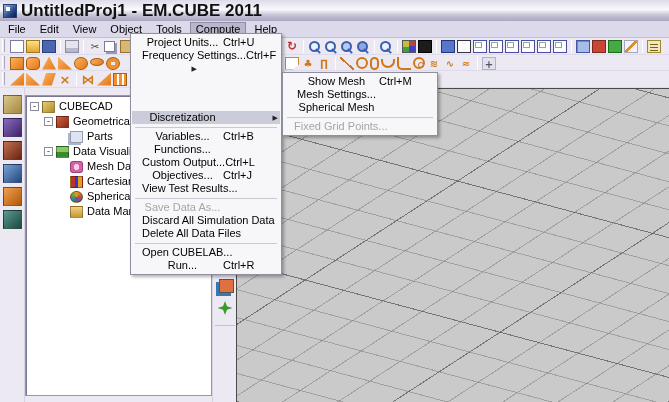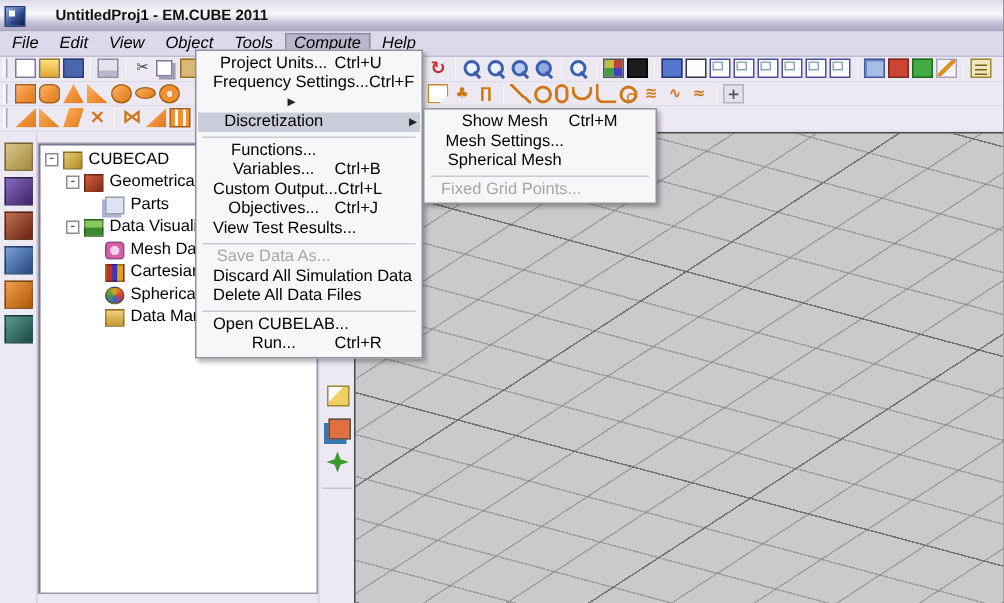--- a/index.html
+++ b/index.html
@@ -7,26 +7,26 @@
   .win{position:relative;width:669px;height:402px;background:#ece9f3;overflow:hidden;
        font-family:"Liberation Sans","DejaVu Sans",sans-serif;font-size:11px;color:#000;}
 
   
   .titlebar{position:absolute;left:0;top:0;width:669px;height:21px;
     background:linear-gradient(#dddbe9 0%,#f9f9fc 45%,#c9c6da 70%,#a9a6c0 100%);
     display:flex;align-items:center;padding-left:3px;}
   .appicon{width:14px;height:14px;margin-right:4px;border:1px solid #23407a;
     background:linear-gradient(135deg,#9db6e0 0%,#2a4a8a 60%,#0c1c44 100%);position:relative;}
   .appicon:after{content:"";position:absolute;left:2px;top:2px;width:4px;height:4px;background:#fff;}
-  .wtitle{font-weight:bold;font-size:10px;color:#111;margin-left:16px;}
+  .wtitle{font-weight:bold;font-size:17px;color:#111;}
 
   
   .menubar{position:absolute;left:0;top:21px;width:669px;height:17px;background:#dcd9ea;
     border-bottom:1px solid #c2bfd4;display:flex;align-items:center;padding-left:2px;}
-  .mb{padding:1px 6px;margin-right:2px;font-style:italic;}
+  .mb{padding:1px 6px;margin-right:2px;}
   .mb.active{background:#bab7cc;border:1px solid #8f8ca6;padding:0 5px;}
 
   
   .tb{position:absolute;left:0;width:669px;background:#ece9f3;border-bottom:1px solid #dedbeb;white-space:nowrap;}
   .tb1{top:38px;height:17px;} .tb2{top:55px;height:16px;} .tb3{top:71px;height:17px;}
   .grip{display:inline-block;width:3px;height:13px;margin:1px 4px 0 2px;vertical-align:middle;
     border-left:1px solid #fff;border-right:1px solid #aaa7bd;}
   .rgt{position:absolute;left:284px;top:0;}
   .icons{display:inline-block;vertical-align:top;padding-top:1px;}
   .tsep{display:inline-block;width:1px;height:13px;background:#b5b2c6;border-right:1px solid #fdfdff;
@@ -143,21 +143,21 @@
 
   
   .menu{position:absolute;background:#f7f7f9;border:1px solid #8f8f9f;box-shadow:2px 2px 3px rgba(0,0,0,.3);
     padding:2px 1px;z-index:10;}
   #computeMenu{left:130px;top:33px;width:152px;}
   #discretizationMenu{left:282px;top:72px;width:156px;}
   .mi{height:13px;line-height:13px;padding:0 2px 0 10px;display:flex;align-items:center;color:#000;}
   .mi .lbl{flex:1;white-space:nowrap;text-align:center;}
   .mi .sc{width:46px;text-align:left;white-space:nowrap;}
   .mi .arr{width:9px;font-size:7px;text-align:right;color:#222;}
-  .mi.hl{background:#cbccd9;}
+  .mi.hl{background:#cbccd9;margin-top:36px;}
   .mi.dis{color:#a6a6a6;}
   .mi.dis .arr{color:#a6a6a6;}
   .msep{height:1px;background:#c9c9d3;margin:3px 3px 2px 3px;}
 </style>
 </head>
 <body>
 
 <div class="win">
 
   <div class="titlebar">
@@ -268,27 +268,27 @@
         <span class="sc"></span>
         <span class="arr">▶</span>
       </div>
       <div class="mi hl">
         <span class="lbl">Discretization</span>
         <span class="sc"></span>
         <span class="arr">▶</span>
       </div>
       <div class="msep"></div>
       <div class="mi">
-        <span class="lbl">Functions...</span>
-        <span class="sc"></span>
-        <span class="arr"></span>
-      </div>
-      <div class="mi">
         <span class="lbl">Variables...</span>
         <span class="sc">Ctrl+B</span>
+        <span class="arr"></span>
+      </div>
+      <div class="mi">
+        <span class="lbl">Functions...</span>
+        <span class="sc"></span>
         <span class="arr"></span>
       </div>
       <div class="mi">
         <span class="lbl">Custom Output...</span>
         <span class="sc">Ctrl+L</span>
         <span class="arr"></span>
       </div>
       <div class="mi">
         <span class="lbl">Objectives...</span>
         <span class="sc">Ctrl+J</span>

